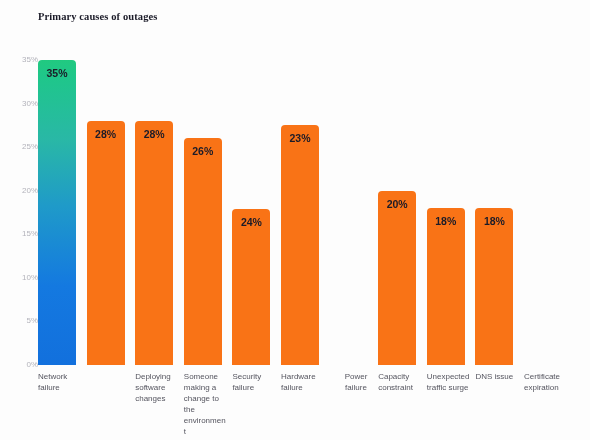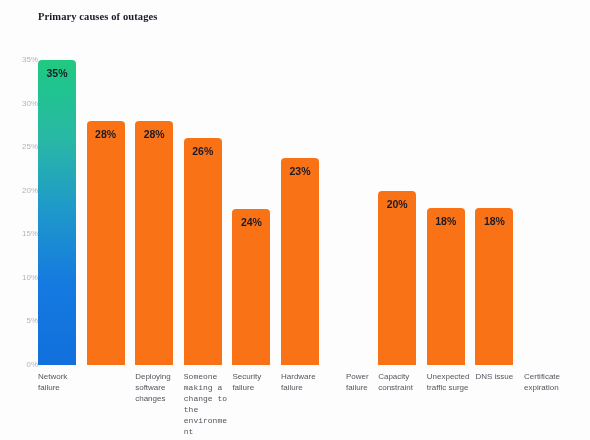--- a/index.html
+++ b/index.html
@@ -143,21 +143,21 @@
           <div class="bar" style="height: 226.571px;">
             <div class="bar-value">26%</div>
           </div>
         </div>
         <div class="bar-slot" style="left: 194.4px;">
           <div class="bar" style="height: 156px;">
             <div class="bar-value">24%</div>
           </div>
         </div>
         <div class="bar-slot" style="left: 243px;">
-          <div class="bar" style="height: 207px;">
+          <div class="bar" style="height: 240px;">
             <div class="bar-value">23%</div>
           </div>
         </div>
         <div class="bar-slot" style="left: 340.2px;">
           <div class="bar" style="height: 174.286px;">
             <div class="bar-value">20%</div>
           </div>
         </div>
         <div class="bar-slot" style="left: 388.8px;">
           <div class="bar" style="height: 156.857px;">
@@ -166,24 +166,24 @@
         </div>
         <div class="bar-slot" style="left: 437.4px;">
           <div class="bar" style="height: 156.857px;">
             <div class="bar-value">18%</div>
           </div>
         </div>
       </div>
     <div class="x-labels">
         <div class="x-label" style="left: 0px;">Network failure</div>
         <div class="x-label" style="left: 97.2px;">Deploying software changes</div>
-        <div class="x-label" style="left: 145.8px; font-family: Liberation Mono, monospace;">Someone making a change to the environment</div>
+        <div class="x-label" style="left: 145.8px;">Someone making a change to the environment</div>
         <div class="x-label" style="left: 194.4px;">Security failure</div>
         <div class="x-label" style="left: 243px;">Hardware failure</div>
-        <div class="x-label" style="left: 308px;">Power failure</div>
+        <div class="x-label" style="left: 296px; text-align: center;">Power failure</div>
         <div class="x-label" style="left: 340.2px;">Capacity constraint</div>
         <div class="x-label" style="left: 388.8px;">Unexpected traffic surge</div>
         <div class="x-label" style="left: 437.4px;">DNS issue</div>
         <div class="x-label" style="left: 486px;">Certificate expiration</div>
       </div>
   </div>
 
 </div>
 
 </body></html>

